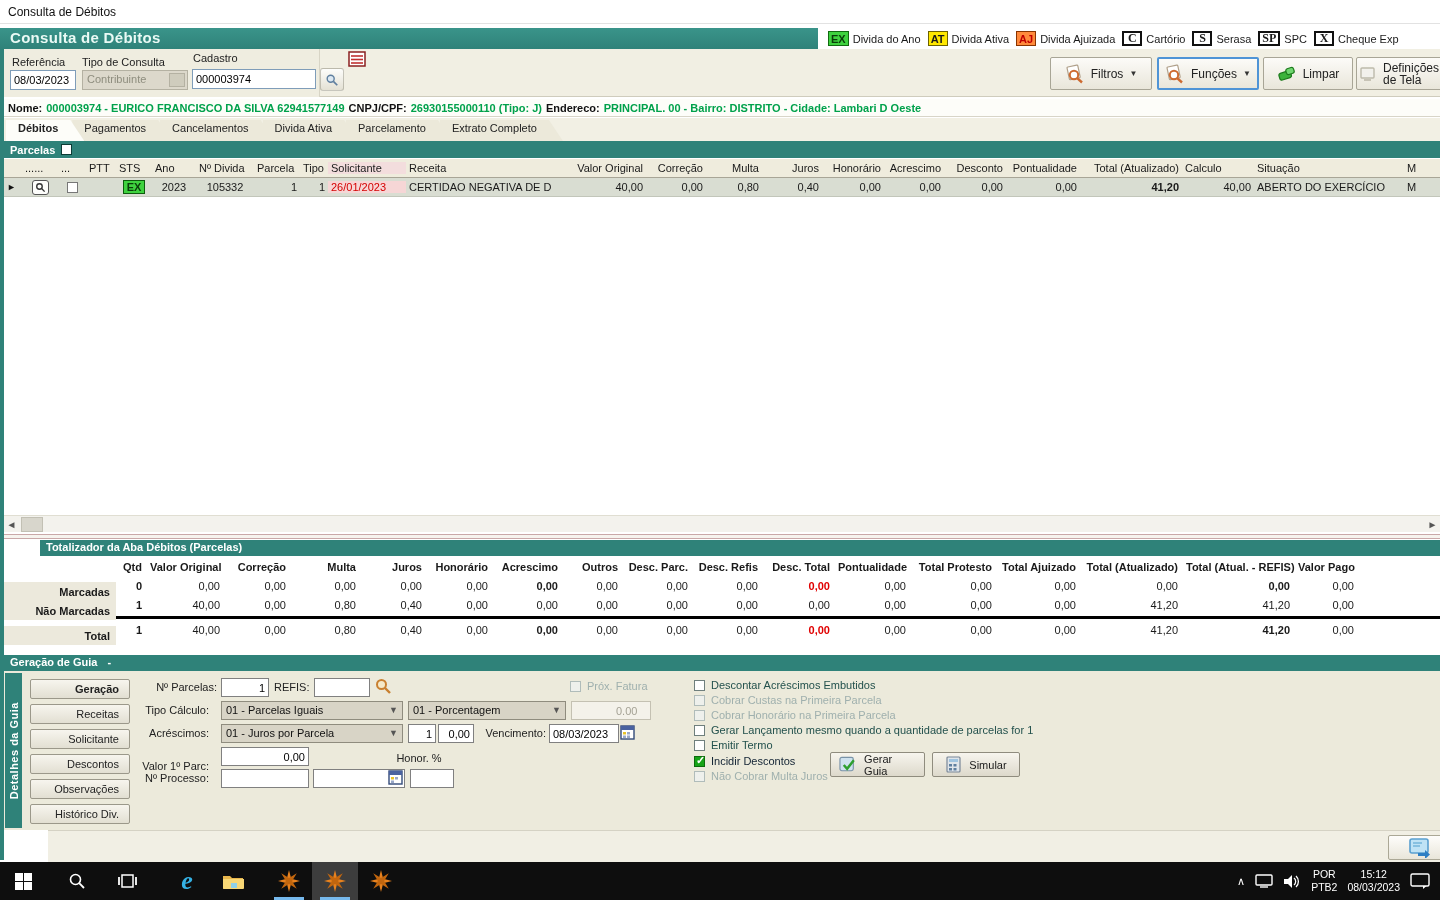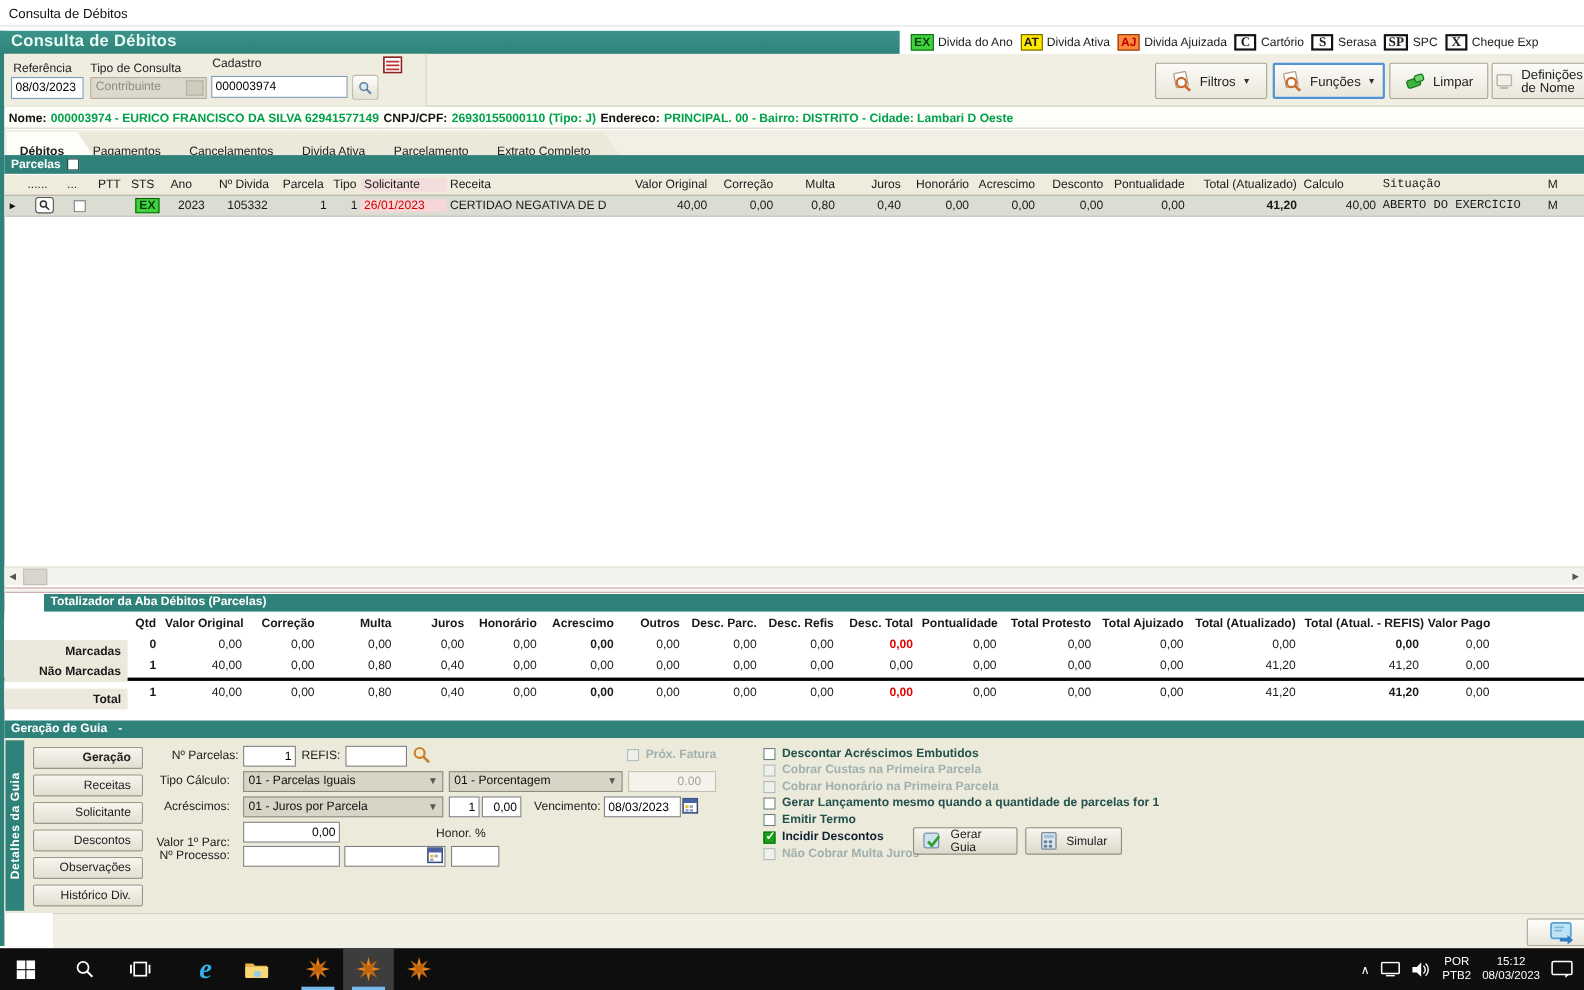--- a/index.html
+++ b/index.html
@@ -19,60 +19,60 @@
   #legend { flex:1; display:flex; align-items:center; gap:7px; background:#fff; padding-left:10px; }
   .lg-item { display:flex; align-items:center; gap:4px; white-space:nowrap; }
   .badge { display:inline-flex; align-items:center; justify-content:center; height:15px; min-width:20px; padding:0 2px; font-weight:bold; font-size:11px; border:1px solid #222; }
   .lg-ex .badge { background:#3fd23f; border-color:#116b11; color:#073; color:#0a3d0a; }
   .lg-at .badge { background:#ffe800; border-color:#6d6200; color:#1a1a1a; }
   .lg-aj .badge { background:#ff8a3c; border-color:#8a3400; color:#c00000; }
   .lg-plain .badge { background:#fff; border:2px solid #111; font-family:"Liberation Serif", serif; font-size:12px; }
 
   
   #filterbar { position:absolute; top:49px; left:4px; width:1436px; height:48px; background:#f1efe3; border-bottom:1px solid #cfccbd; }
-  #fieldpanel { position:absolute; left:0; top:0; width:384px; height:48px; background:#efede0; border-right:1px solid #d8d5c6; }
+  #fieldpanel { position:absolute; left:0; top:0; width:316px; height:48px; background:#efede0; border-right:1px solid #d8d5c6; }
   .flabel { position:absolute; color:#222; }
   .finput { position:absolute; height:20px; border:1px solid #7f9db9; background:#fff; font-family:"Liberation Sans",sans-serif; font-size:11px; padding:0 3px; }
   #tipo-combo { position:absolute; left:78px; top:21px; width:106px; height:20px; background:#dcd8cb; border:1px solid #b4b1a2; color:#8e8d7e; padding:2px 4px; }
   #tipo-combo::after { content:""; position:absolute; right:2px; top:2px; bottom:2px; width:14px; background:#cfccbd; border:1px solid #b4b1a2; }
   #cad-lupa { position:absolute; left:316px; top:19px; width:24px; height:23px; background:linear-gradient(#fdfdfb,#e4e1d4); border:1px solid #9a97888a; border-radius:3px; display:flex; align-items:center; justify-content:center; }
   #grid-icon { position:absolute; left:344px; top:2px; width:18px; height:16px; }
 
   
   .tbtn { position:absolute; top:8px; height:33px; background:linear-gradient(#fcfbf8,#e9e6da); border:1px solid #a8a painted; border:1px solid #a8a596; border-radius:2px; display:flex; align-items:center; justify-content:center; gap:6px; font-size:12px; color:#222; }
   .tbtn .caret { font-size:8px; color:#333; }
   #btn-funcoes { border:2px solid #4f94d6; }
 
   
   #inforow { position:absolute; top:99px; left:4px; width:1436px; height:18px; background:#fdfdf9; border-bottom:1px solid #d8d5c8; display:flex; align-items:center; gap:4px; padding-left:4px; font-weight:bold; white-space:nowrap; overflow:hidden; }
   .ik { color:#111; }
   .iv { color:#00a14b; }
 
   
   #tabbar { position:absolute; top:118px; left:4px; width:1436px; height:23px; background:#f2f0e4; display:flex; align-items:flex-end; padding-left:2px; }
-  .tab { position:relative; height:21px; padding:12px 26px 0 12px; color:#222; background:#ece9da; clip-path:polygon(0 0, calc(100% - 14px) 0, 100% 100%, 0 100%); margin-right:-12px; filter:drop-shadow(1px 0 0 #b9b6a8); }
+  .tab { position:relative; height:21px; padding:2px 26px 0 12px; color:#222; background:#ece9da; clip-path:polygon(0 0, calc(100% - 14px) 0, 100% 100%, 0 100%); margin-right:-12px; filter:drop-shadow(1px 0 0 #b9b6a8); }
   .tab.active { background:#fdfdf9; font-weight:bold; z-index:5; }
 
   
   #parcelasbar { position:absolute; top:141px; left:4px; width:1436px; height:17px; background:#2f8279; color:#fff; font-weight:bold; display:flex; align-items:center; gap:6px; padding-left:6px; }
   #parcelas-chk { width:11px; height:11px; background:#fff; border:1px solid #0c3c36; }
 
   
   #grid { position:absolute; top:159px; left:4px; width:1436px; }
   .grow { display:flex; width:1436px; }
   #ghead { height:19px; background:#efecdd; border-bottom:1px solid #a8a596; align-items:center; color:#1a1a1a; }
   #gdata { height:19px; background:#d9ddd2; border-bottom:1px solid #c2c6ba; align-items:center; }
   .gc { padding:0 3px; white-space:nowrap; overflow:hidden; }
   .r { text-align:right; }
   .c { text-align:center; }
   .gc0{width:18px;} .gc1{width:36px;} .gc2{width:28px;} .gc3{width:30px;} .gc4{width:36px;}
   .gc5{width:44px;} .gc6{width:58px;} .gc7{width:46px;} .gc8{width:28px;} .gc9{width:78px;}
   .gc10{width:152px;} .gc11{width:88px;} .gc12{width:60px;} .gc13{width:56px;} .gc14{width:60px;}
   .gc15{width:62px;} .gc16{width:60px;} .gc17{width:62px;} .gc18{width:74px;} .gc19{width:102px;}
-  .gc20{width:72px;} .gc21{width:150px;font-family:Liberation Mono, monospace;} .gc22{flex:1;}
+  .gc20{width:72px;} .gc21{width:150px;} .gc22{flex:1;}
   .venc-h { background:#f3dddd; }
   .venc-d { background:#f6d6d6; color:#d40000; }
   .sts-badge { display:inline-block; background:#3fd23f; border:1px solid #0d5c0d; font-weight:bold; padding:0 3px; color:#0a3d0a; }
   #row-marker { color:#111; font-size:9px; }
   #row-lupa { display:inline-flex; width:17px; height:15px; background:#fdfdfb; border:1px solid #555; border-radius:3px; align-items:center; justify-content:center; }
   #row-chk { display:inline-block; width:11px; height:11px; background:#fff; border:1px solid #777; vertical-align:middle; }
   .bold { font-weight:bold; }
 
   
   #hscroll { position:absolute; top:515px; left:4px; width:1436px; height:17px; background:#f3f2ed; border-top:1px solid #e0ded2; }
@@ -106,21 +106,21 @@
   .ginput { position:absolute; height:19px; border:1px solid #808080; background:#fff; font-family:"Liberation Sans",sans-serif; font-size:11px; padding:0 3px; }
   .gselect { position:absolute; height:19px; background:#d8d4c6; border:1px solid #8f8c7e; color:#111; padding:2px 4px; white-space:nowrap; }
   .gselect .caret { position:absolute; right:4px; top:3px; font-size:9px; color:#555; }
   .gdisabled { background:#f4f2ea; color:#a5a295; border:1px solid #c4c1b2; text-align:left;padding-left:44px; }
   .calbtn { position:absolute; width:16px; height:17px; }
   .chkrow { position:absolute; left:690px; display:flex; align-items:center; gap:6px; white-space:nowrap; }
   .chk { width:11px; height:11px; border:1px solid #6f7f7d; background:#fff; flex:none; }
   .chk.dis { border-color:#b0bcba; background:#eef0ec; }
   .chk.on { background:#17a317; border-color:#0c6b0c; position:relative; }
   .chk.on::after { content:"✓"; position:absolute; left:1px; top:-3px; color:#fff; font-size:11px; font-weight:bold; }
-  .chklabel { color:#23514d;font-weight:bold; }
+  .chklabel { color:#23514d; }
   .chklabel.dis { color:#9fb0ae; }
   .gbtn { position:absolute; height:25px; background:linear-gradient(#f7f5ee,#ddd9cb); border:1px solid #8f8c7e; border-radius:2px; display:flex; align-items:center; justify-content:center; gap:6px; padding:0 8px; }
 
   
   #bottomstrip { position:absolute; top:830px; left:0; width:1440px; height:32px; background:#f1efe4; border-top:1px solid #d5d2c4;margin-left:48px; }
   #btn-sair { position:absolute; right:4px; top:4px; width:96px; height:25px; background:linear-gradient(#fefdfb,#e9e6da); border:1px solid #aba896; border-radius:2px; display:flex; align-items:center; justify-content:center; gap:10px; font-weight:bold; font-size:12px; }
 
   
   #taskbar { position:absolute; top:862px; left:0; width:1440px; height:38px; background:#0e0e0e; display:flex; align-items:stretch; }
   .tk { width:46px; display:flex; align-items:center; justify-content:center; position:relative; }
@@ -221,21 +221,21 @@
           <rect x="2" y="7" width="12" height="7" rx="2" transform="rotate(-18 8 10)" fill="#3cb33c" stroke="#1c7a1c" stroke-width="1.2"></rect>
           <rect x="9" y="3" width="8" height="6" rx="2" transform="rotate(-18 13 6)" fill="#6fd66f" stroke="#1c7a1c" stroke-width="1.2"></rect>
         </svg>
       <span>Limpar</span>
     </div>
     <div class="tbtn" style="left:1352px; width:86px;">
       <svg width="18" height="18" viewBox="0 0 18 18">
           <rect x="2" y="3" width="13" height="10" rx="1" fill="#f2f1ec" stroke="#bdbaab" stroke-width="1.4"></rect>
           <line x1="5" y1="15" x2="12" y2="15" stroke="#bdbaab" stroke-width="1.6"></line>
         </svg>
-      <span style="text-align:left; line-height:12px;"><span>Definições</span><br><span>de Nome</span></span>
+      <span style="text-align:left; line-height:12px;"><span>Definições</span><br><span>de Tela</span></span>
     </div>
   </div>
 
   <div id="inforow">
     <span class="ik">Nome:</span>
     <span class="iv">000003974 - EURICO FRANCISCO DA SILVA 62941577149</span>
     <span class="ik">CNPJ/CPF:</span>
     <span class="iv">26930155000110 (Tipo: J)</span>
     <span class="ik">Endereco:</span>
     <span class="iv">PRINCIPAL. 00 - Bairro: DISTRITO - Cidade: Lambari D Oeste</span>

